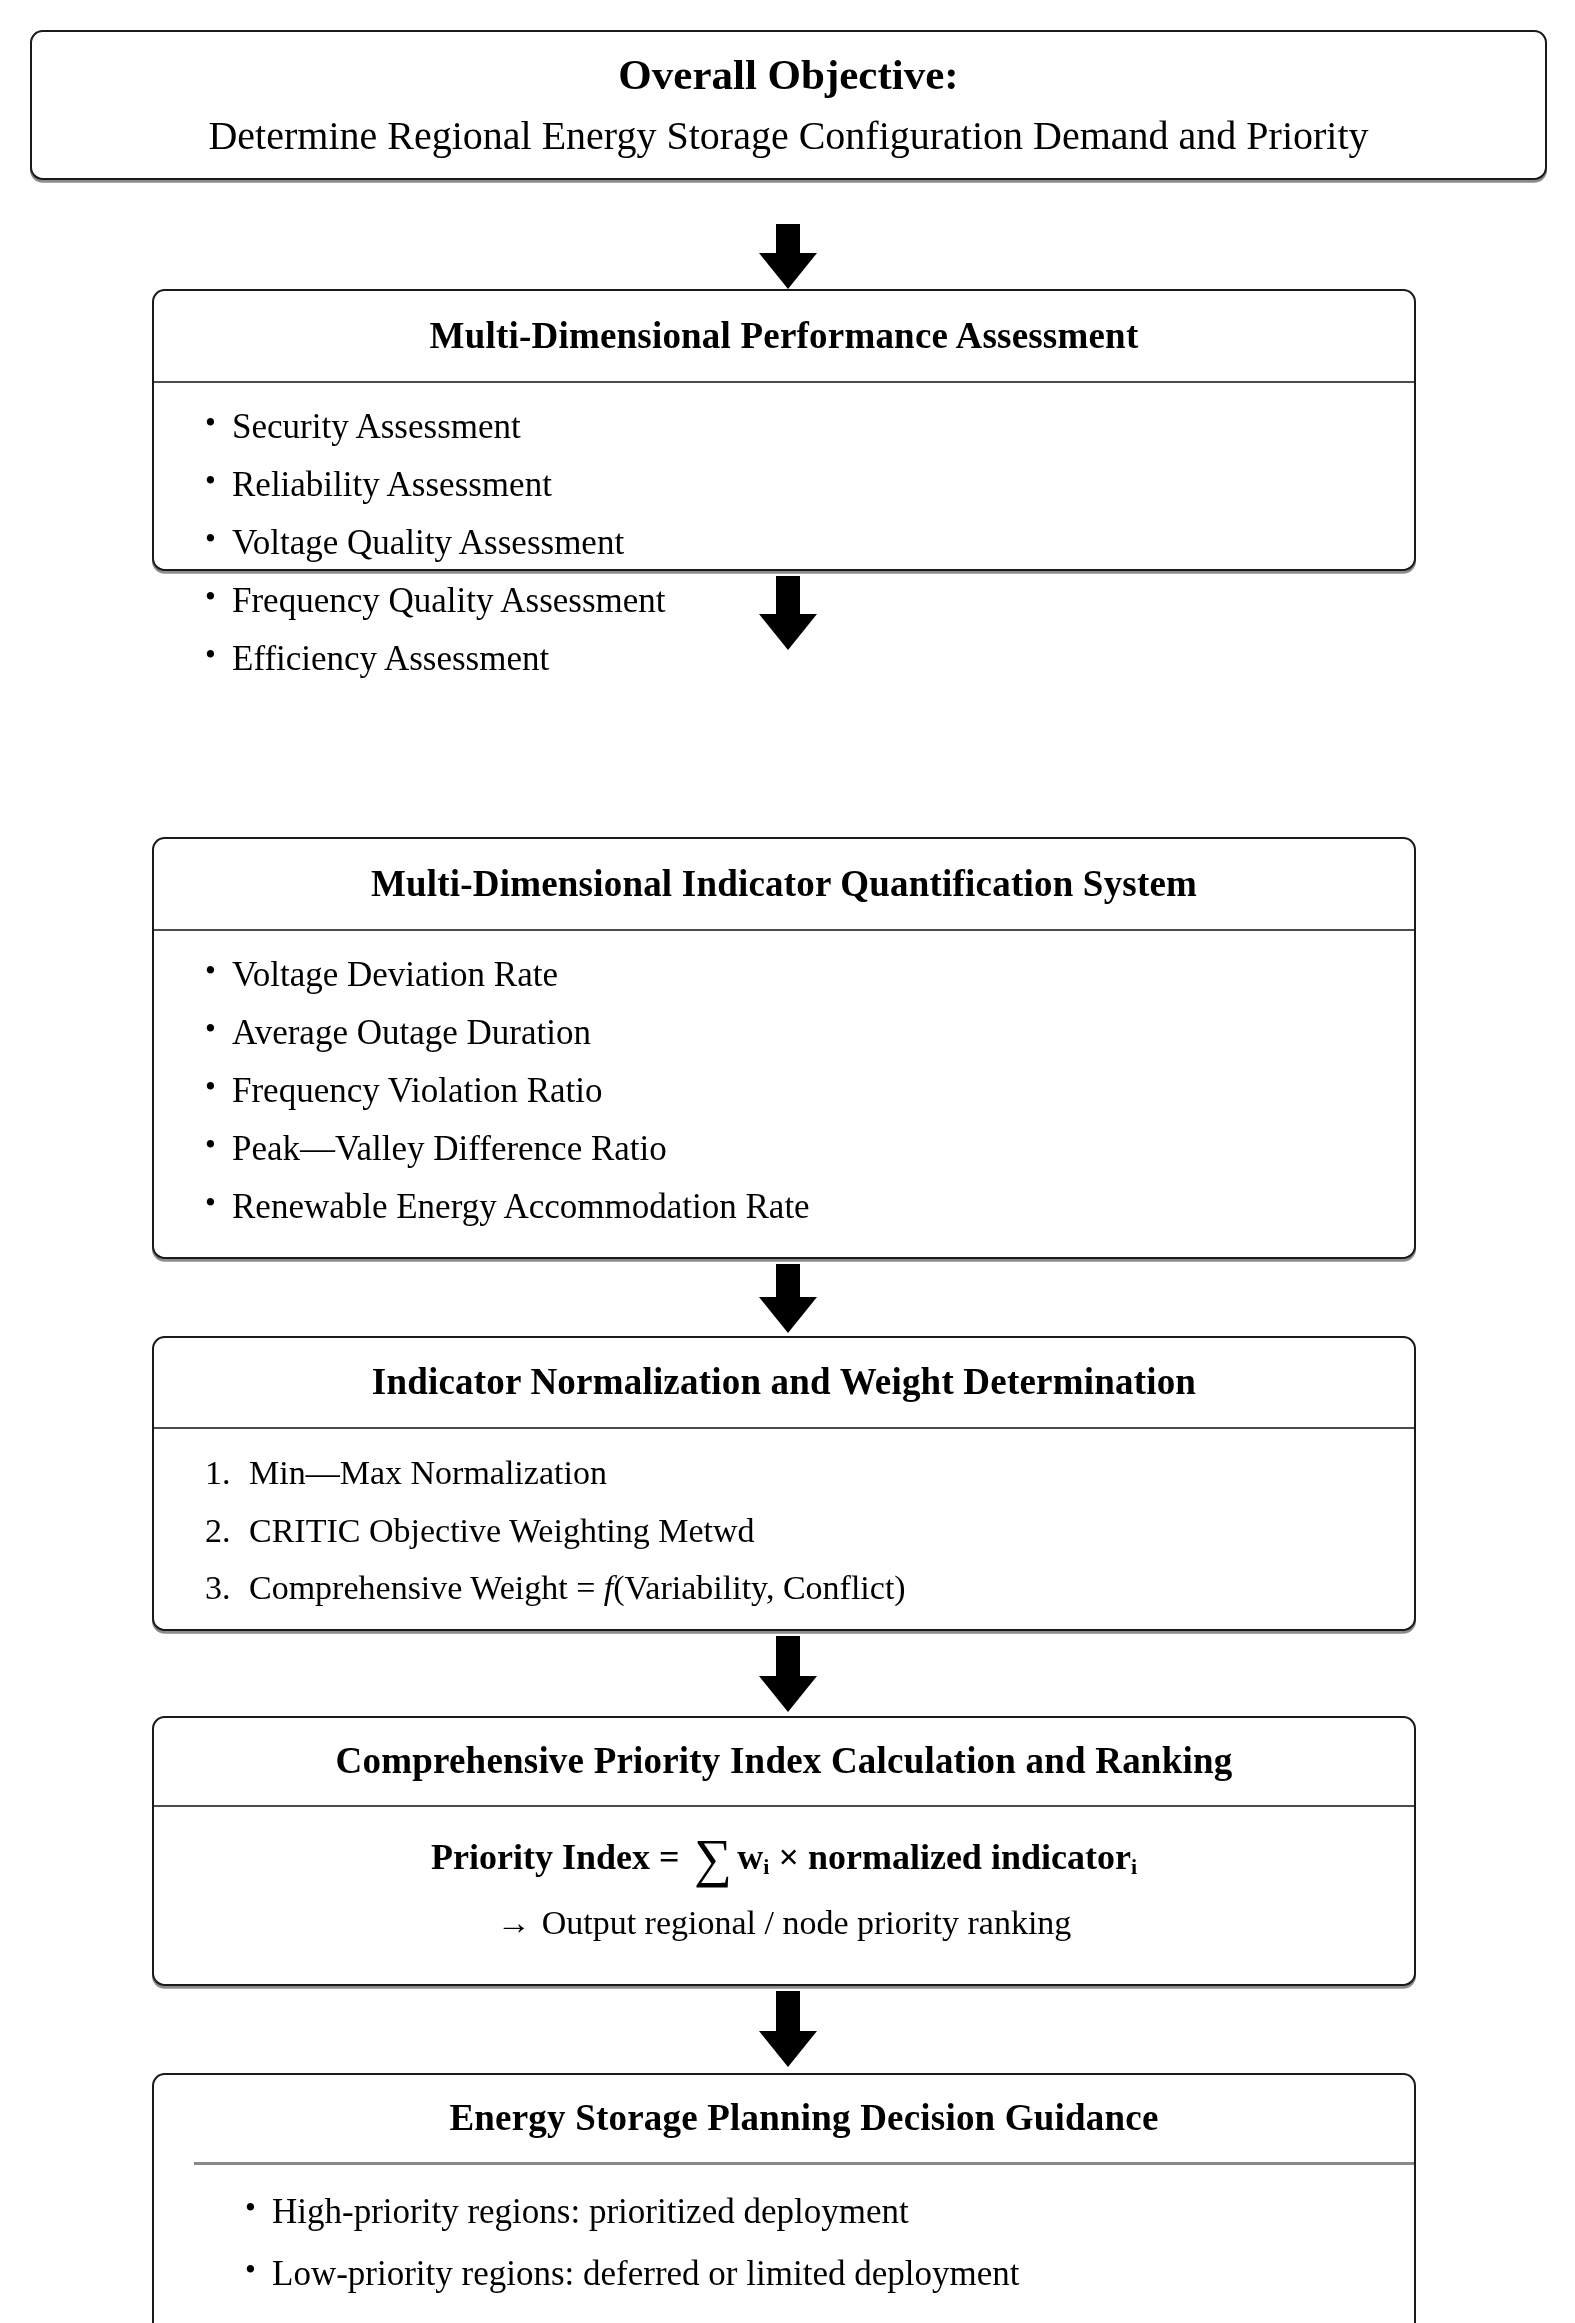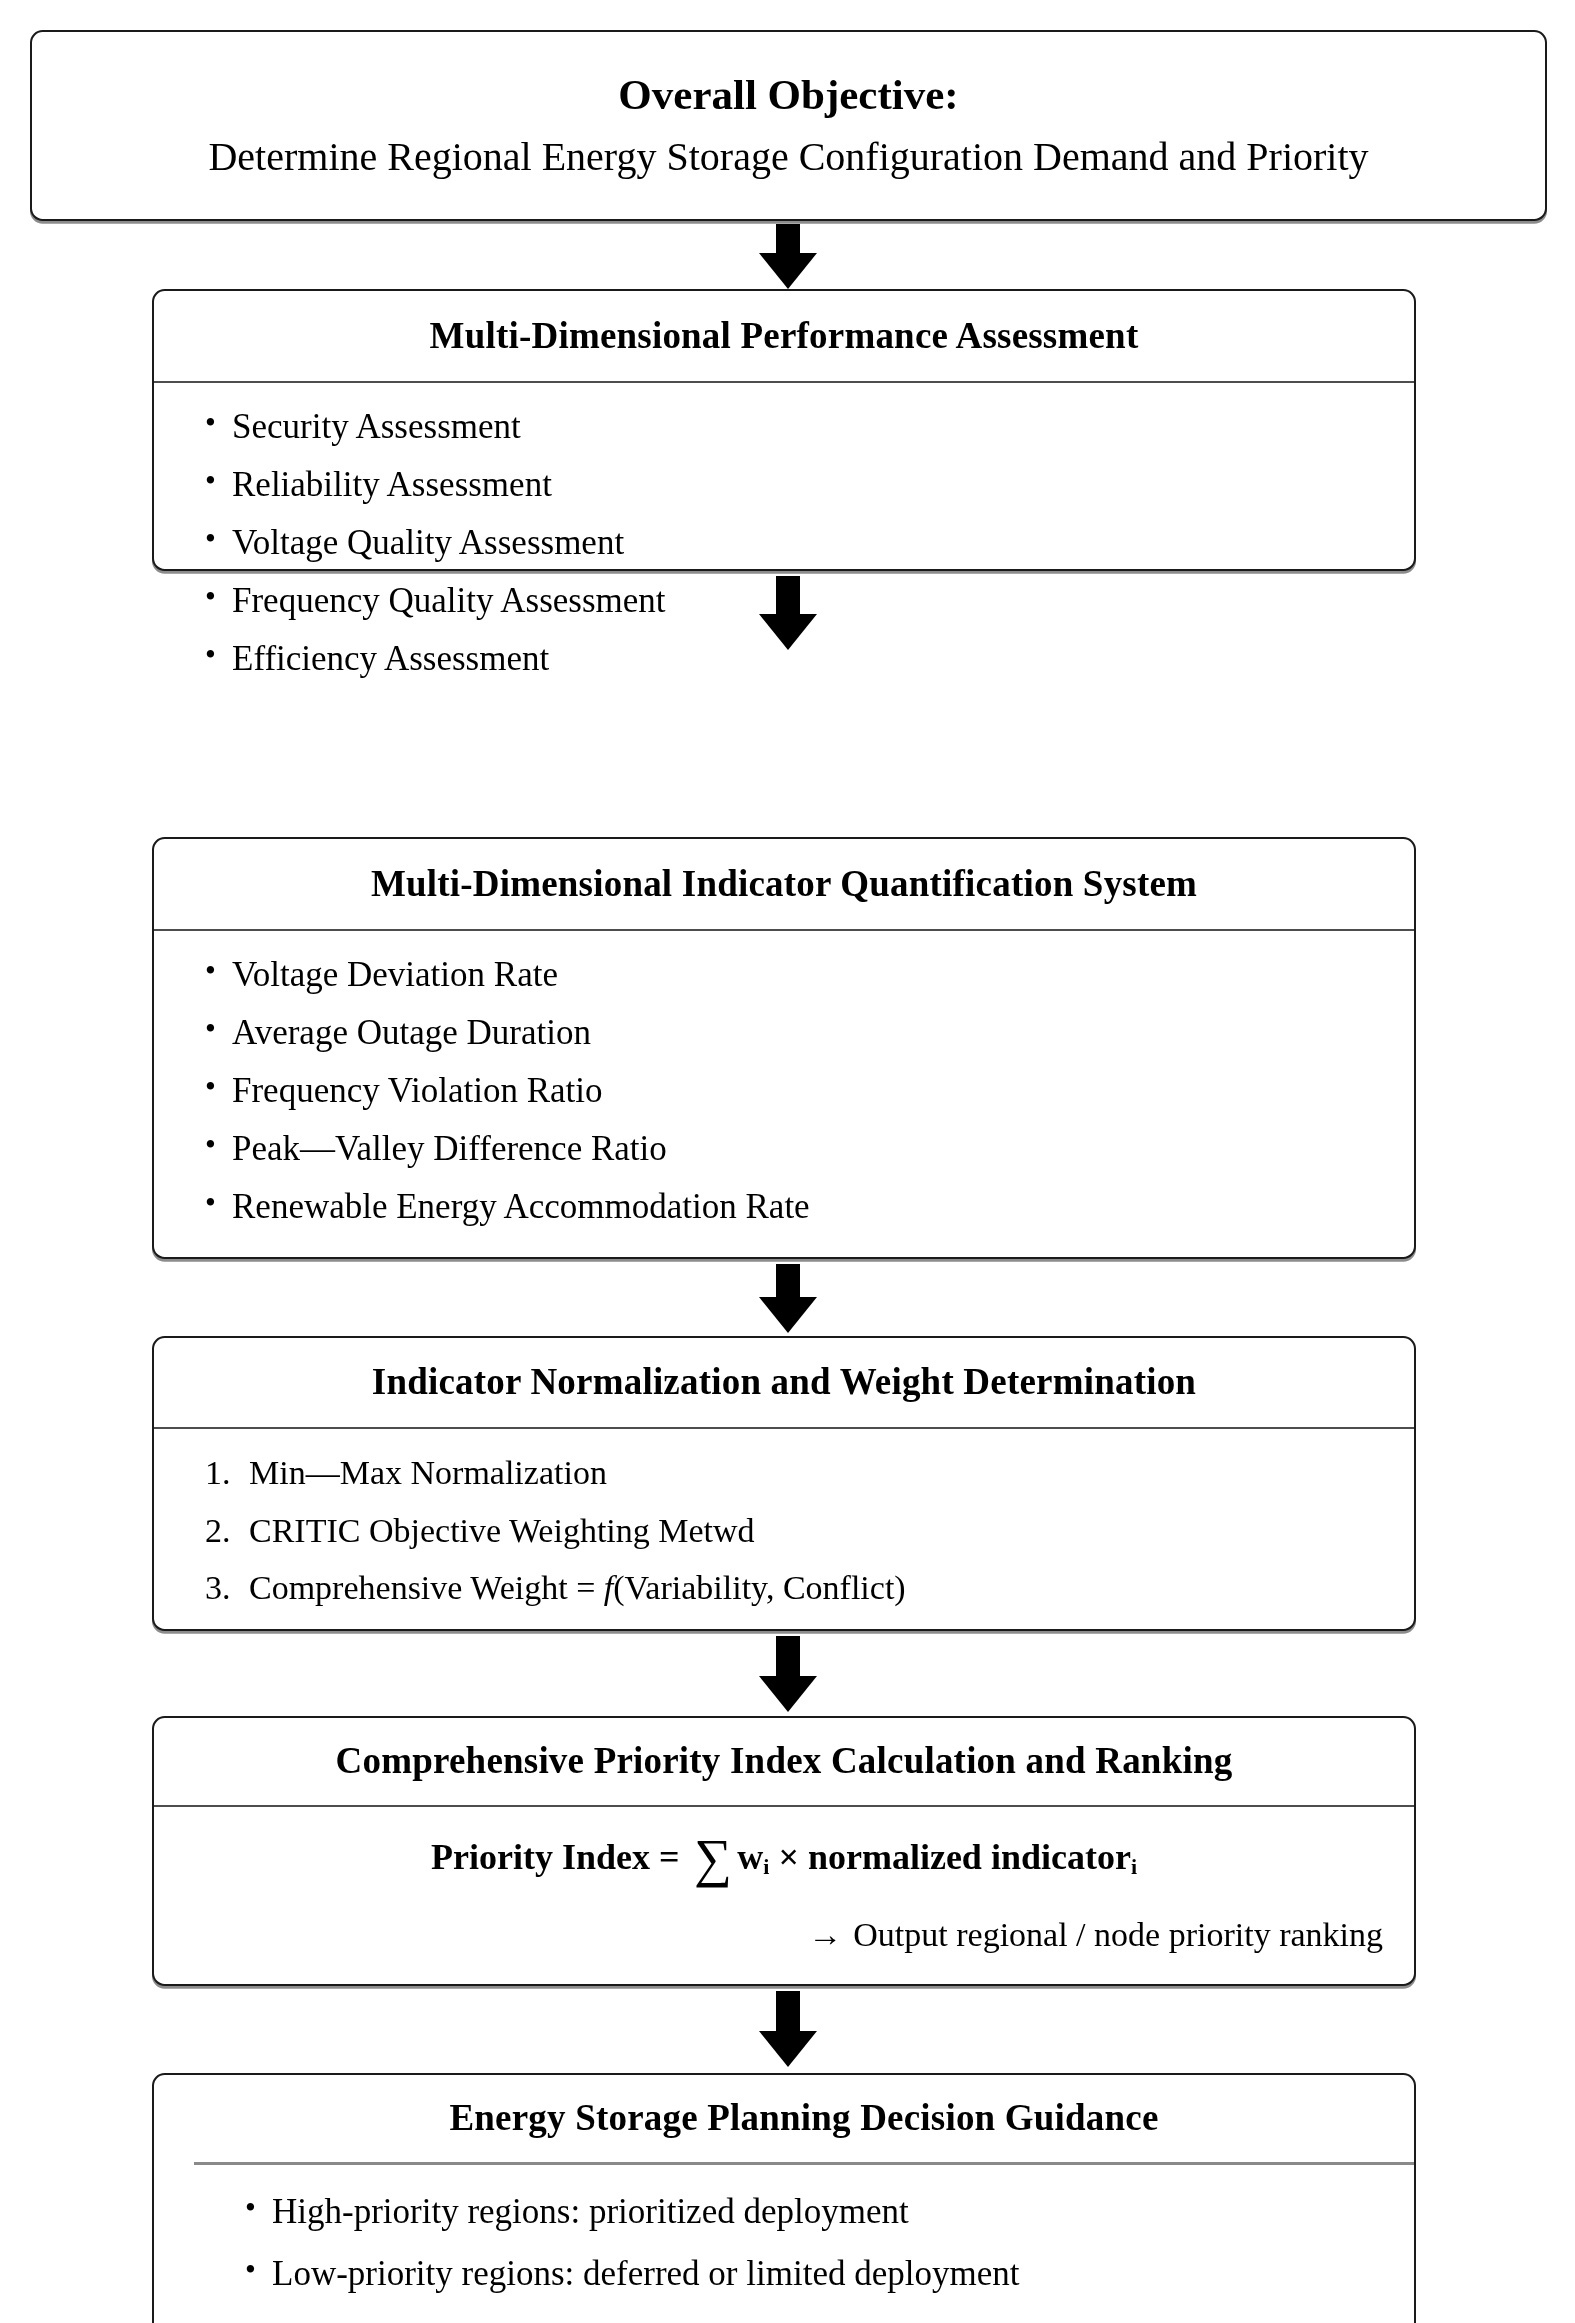--- a/index.html
+++ b/index.html
@@ -51,21 +51,21 @@
 
   .node-body {
     padding: 0;
   }
 
   
   #node-objective {
     left: 30px;
     top: 30px;
     width: 1517px;
-    height: 191px;
+    height: 150px;
     display: flex;
     flex-direction: column;
     align-items: center;
     justify-content: center;
   }
   #node-objective .obj-line1 {
     font-size: 43px;
     font-weight: bold;
     line-height: 1.15;
     text-align: center;
@@ -150,22 +150,22 @@
     font-size: 53px;
     font-weight: normal;
     vertical-align: -7.3px;
     padding: 0 5.5px;
   }
   .formula .w { font-style: normal; }
   .formula .ital { }
   .formula sub { font-size: 22px; vertical-align: -5.5px; }
   .out-line {
     font-size: 34px;
-    text-align: right;
-    margin-top: 30px;
+    text-align: center;
+    margin-top: 18px;
     white-space: nowrap;
   }
   .out-line .arrow { padding-right: 11px; }
 
   
   #node-guidance { top: 2073px; height: 276px; padding-left: 40px; }
   #node-guidance .node-title { height: 87px; }
   #node-guidance .node-body { padding: 29px 31px 0 31px; }
   #node-guidance .list li { margin-bottom: 27px; }
 

